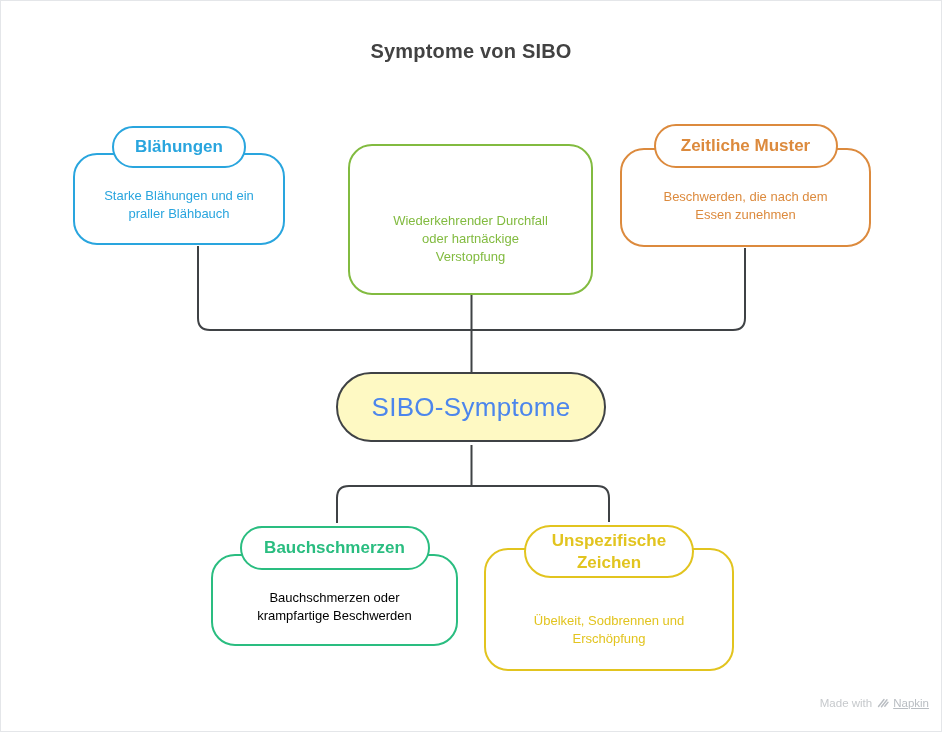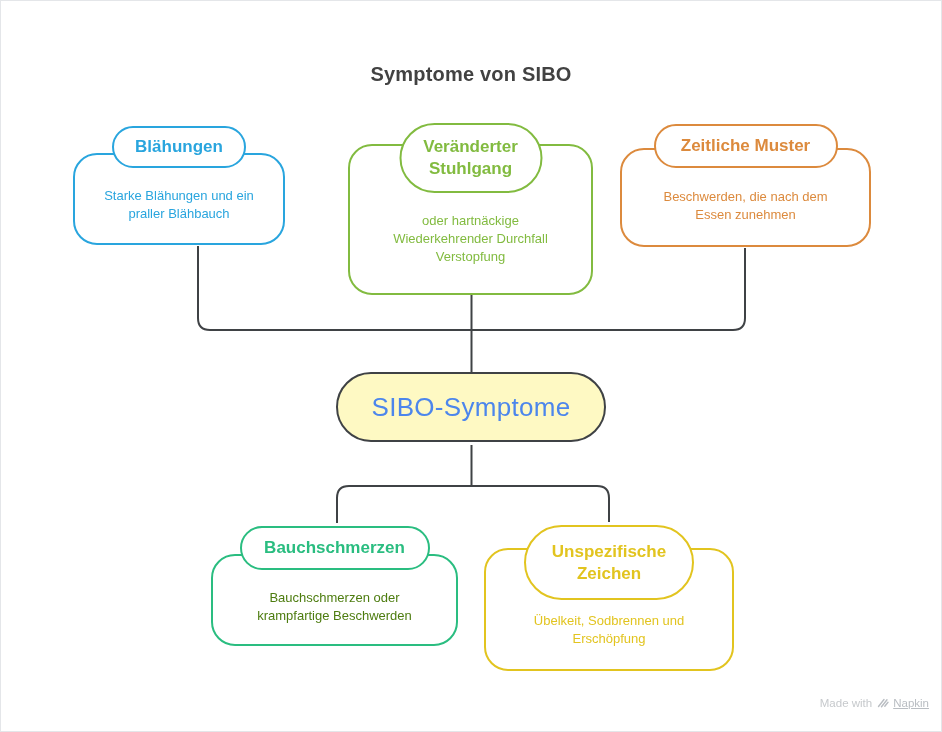--- a/index.html
+++ b/index.html
@@ -9,21 +9,21 @@
     height: 732px;
     background: #ffffff;
     border: 1px solid #e4e6e9;
     box-sizing: border-box;
     font-family: "Liberation Sans", sans-serif;
     overflow: hidden;
   }
   .diagram-title {
     position: absolute;
     left: 0; right: 0;
-    top: 62px;
+    top: 39px;
     text-align: center;
     font-size: 20px;
     font-weight: bold;
     color: #424242;
     letter-spacing: 0.2px;
   }
   svg.connectors {
     position: absolute;
     left: 0; top: 0;
     width: 942px; height: 732px;
@@ -65,21 +65,21 @@
   .n-blue .pill   { border-color: #29a5de; color: #29a5de; }
   .n-blue .node-body   { color: #29a5de; }
   .n-green  { border-color: #82bb40; }
   .n-green .pill  { border-color: #82bb40; color: #82bb40; }
   .n-green .node-body  { color: #82bb40; }
   .n-orange { border-color: #dc8a3d; }
   .n-orange .pill { border-color: #dc8a3d; color: #dc8a3d; }
   .n-orange .node-body { color: #dc8a3d; }
   .n-teal   { border-color: #2abd80; }
   .n-teal .pill   { border-color: #2abd80; color: #2abd80; }
-  .n-teal .node-body   { color: #4d7c0f; }
+  .n-teal .node-body   { color: #000000; }
   .n-yellow { border-color: #e2c41f; }
   .n-yellow .pill { border-color: #e2c41f; color: #e2c41f; }
   .n-yellow .node-body { color: #e2c41f; }
 
   
   #node-blaehungen { left: 72px;  top: 152px; width: 212px; height: 92px; }
   #node-blaehungen .pill { top: -29px; width: 134px; height: 42px; }
   #node-blaehungen .node-body { top: 32px; }
 
   #node-stuhlgang { left: 347px; top: 143px; width: 245px; height: 151px; }
@@ -88,21 +88,21 @@
 
   #node-muster { left: 619px; top: 147px; width: 251px; height: 99px; }
   #node-muster .pill { top: -26px; width: 184px; height: 44px; }
   #node-muster .node-body { top: 38px; }
 
   #node-bauchschmerzen { left: 210px; top: 553px; width: 247px; height: 92px; }
   #node-bauchschmerzen .pill { top: -30px; width: 190px; height: 44px; }
   #node-bauchschmerzen .node-body { top: 33px; }
 
   #node-zeichen { left: 483px; top: 547px; width: 250px; height: 123px; }
-  #node-zeichen .pill { top: -25px; width: 170px; height: 75px; }
+  #node-zeichen .pill { top: -25px; width: 170px; height: 53px; }
   #node-zeichen .node-body { top: 62px; }
 
   .center-node {
     position: absolute;
     left: 335px; top: 371px;
     width: 270px; height: 70px;
     border: 2px solid #3f4245;
     border-radius: 40px;
     background: #fef9c3;
     box-sizing: border-box;
@@ -144,27 +144,23 @@
     <div class="pill">
       <span>Blähungen</span>
     </div>
     <div class="node-body">
       <div>Starke Blähungen und ein</div>
       <div>praller Blähbauch</div>
     </div>
   </div>
 
   <div class="node n-green" id="node-stuhlgang">
-    <div class="pill">
-      <span>Veränderter</span>
-      <span>Stuhlgang</span>
-    </div>
-    <div class="node-body">
+    <div class="node-body">
+      <div>Wiederkehrender Durchfall</div>
       <div>oder hartnäckige</div>
-      <div>Wiederkehrender Durchfall</div>
       <div>Verstopfung</div>
     </div>
   </div>
 
   <div class="node n-orange" id="node-muster">
     <div class="pill">
       <span>Zeitliche Muster</span>
     </div>
     <div class="node-body">
       <div>Beschwerden, die nach dem</div>

